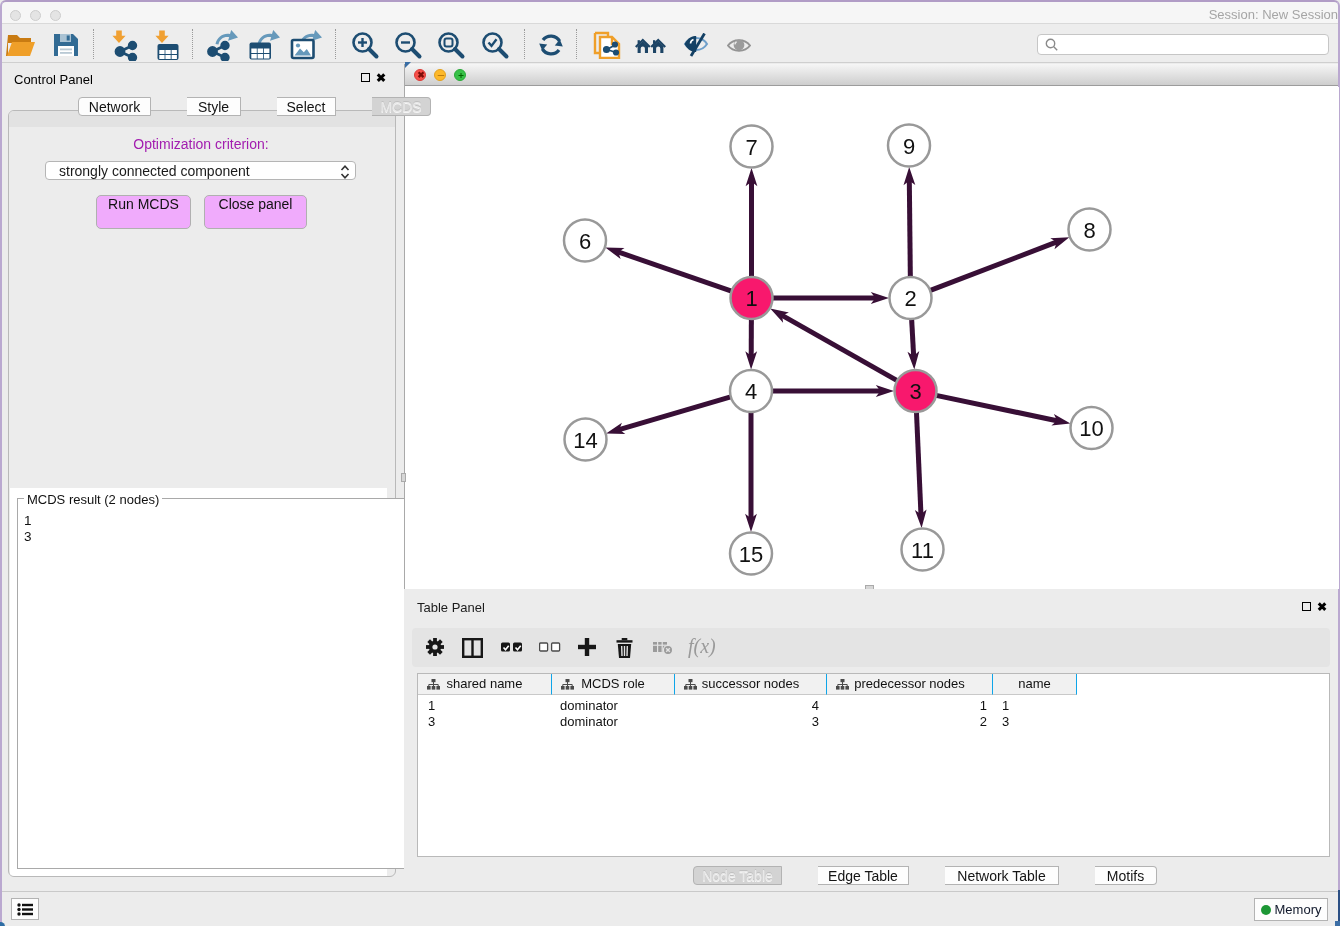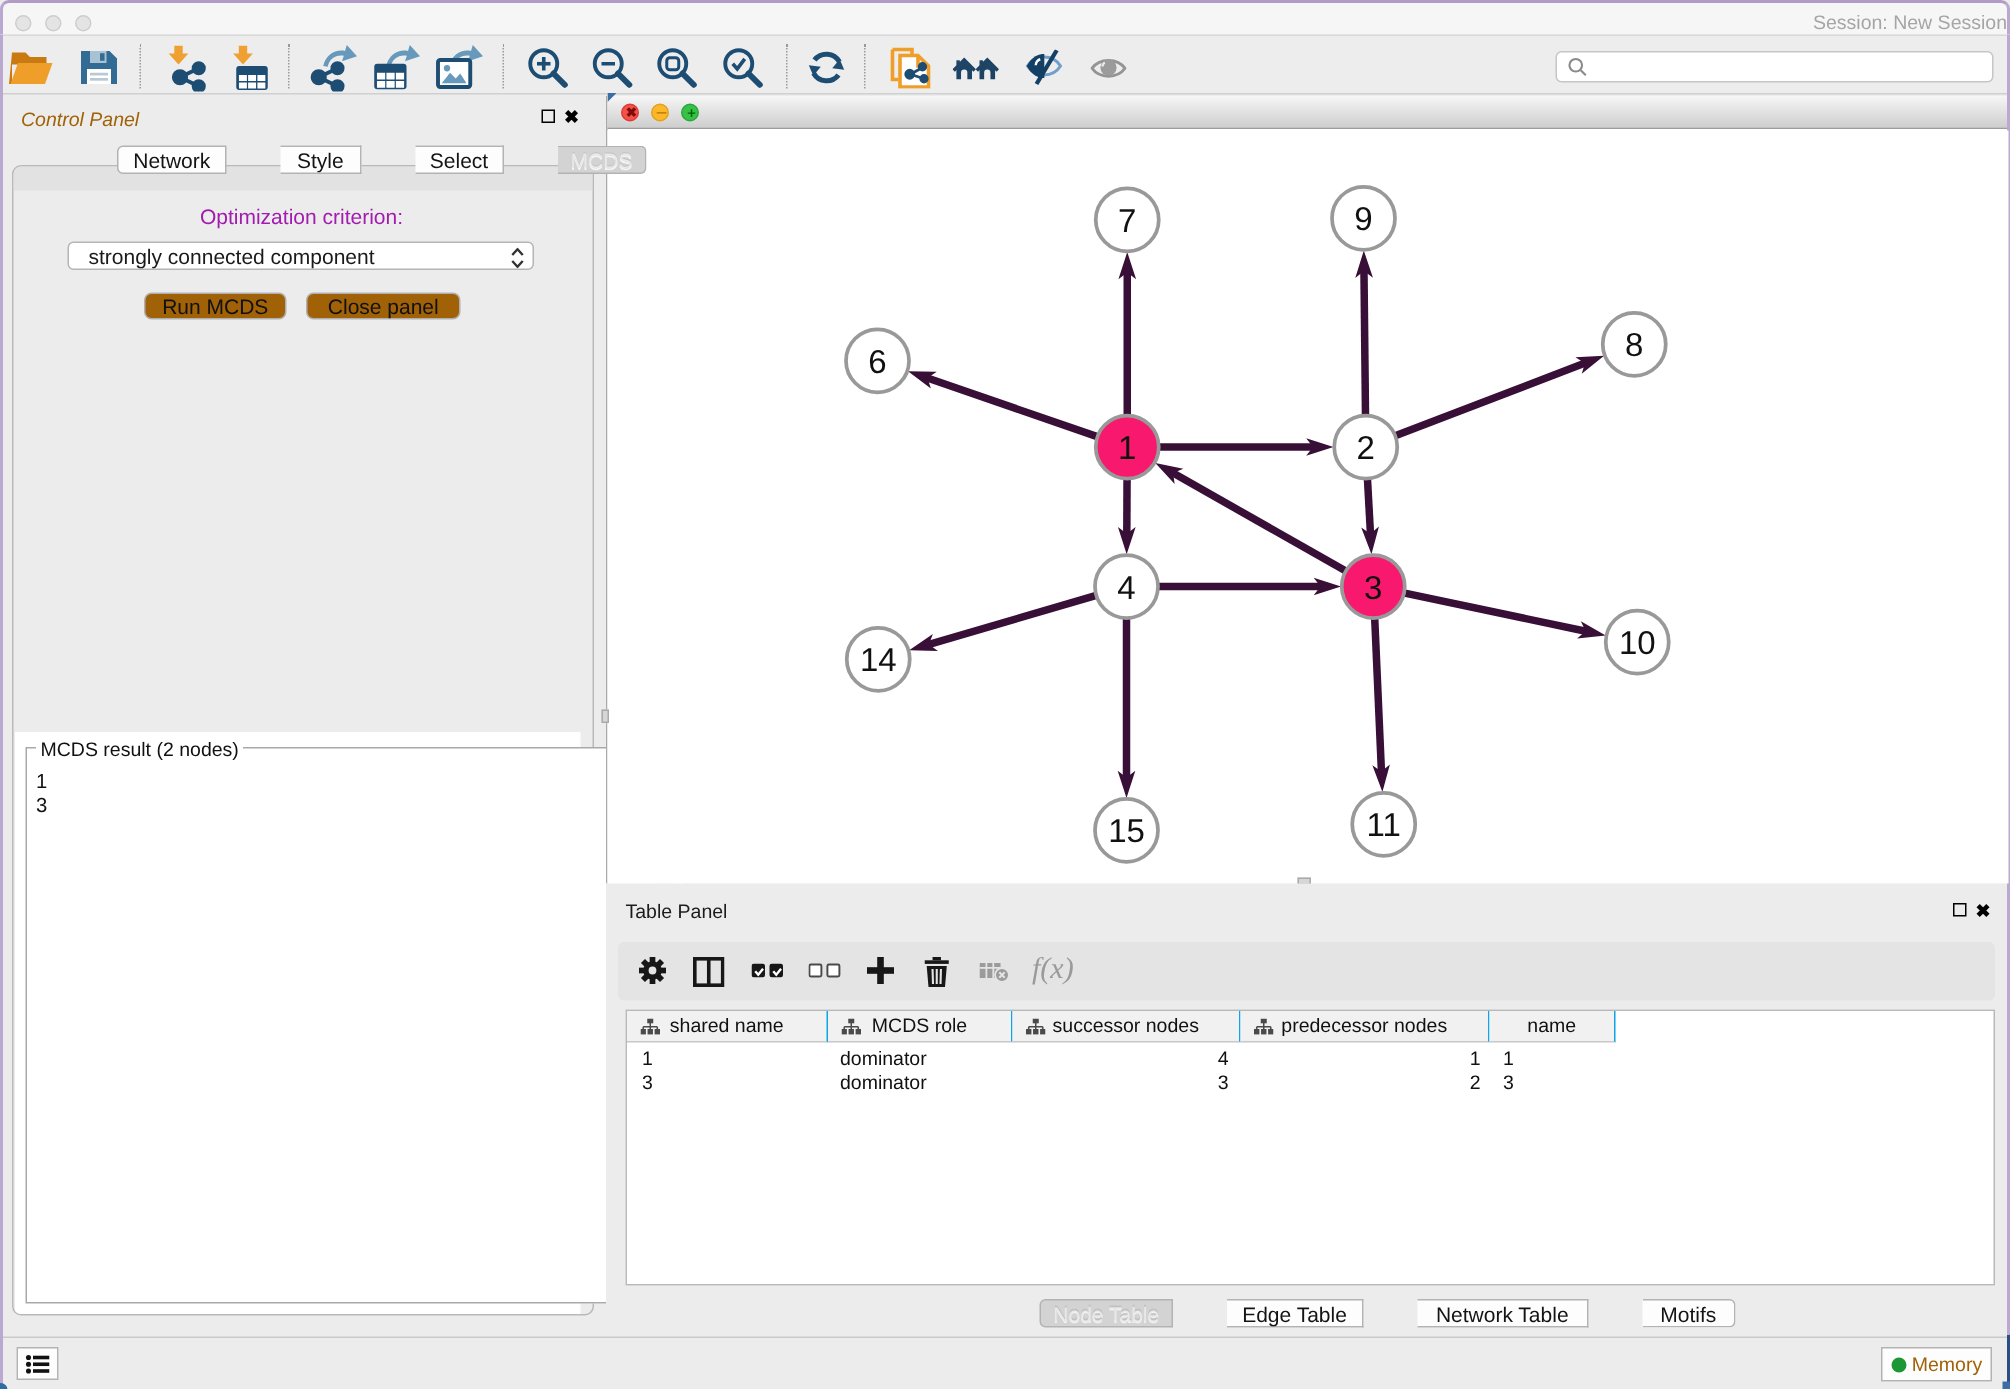--- a/index.html
+++ b/index.html
@@ -21,41 +21,41 @@
 #toolbar { position:absolute; left:2px; top:23px; width:1336px; height:40px;
   background:#ededed; border-top:1px solid #d9d9d9; border-bottom:1px solid #cfcfcf; }
 .tsep { position:absolute; top:5px; height:30px; width:0;
   border-left:1px dotted #9a9a9a; }
 .ticon { position:absolute; top:0; }
 #searchbox { position:absolute; left:1035px; top:10px; width:292px; height:21px;
   background:#fff; border:1px solid #c6c6c6; border-radius:4px; }
 
 
 #cpanel { position:absolute; left:2px; top:64px; width:390px; height:826px; background:#ececec; }
-#cpanel-head { position:absolute; left:12px; top:8px; font-size:13px; color:#a16207;font-style:italic; }
+#cpanel-head { position:absolute; left:12px; top:8px; font-size:13px; color:#000000; }
 .wicon-sq { position:absolute; width:9px; height:9px; border:1.5px solid #000; }
 .wicon-x { position:absolute; font-size:12px; font-weight:bold; color:#000; }
 
 .tabbar { position:absolute; display:flex; z-index:3;gap:36px; }
 .tab { font-size:14px; color:#141414; background:#fdfdfd; border:1px solid #b3b3b3;
   border-left:none; text-align:center; line-height:18px; height:19px; }
 .tab.first { border-left:1px solid #b3b3b3; border-radius:4px 0 0 4px; }
 .tab.last { border-radius:0 4px 4px 0; }
 .tab.sel { background:#d3d3d3; color:#e9e9e9; text-shadow:0 -1px 0 #c0c0c0, 0 1px 0 #f5f5f5; border-color:#b3b3b3; }
 
 #cp-box { position:absolute; left:6px; top:46px; width:388px; height:767px;
   border:1px solid #b9b9b9; border-radius:6px; background:#ececec; overflow:hidden; }
 #cp-box .strip { position:absolute; left:0; top:0; width:100%; height:16px; background:#e2e2e2; }
 #cp-white { position:absolute; left:1px; top:377px; width:377px; height:389px; background:#fff; }
 
 #opt-label { position:absolute; left:15px; top:25px; width:354px; text-align:center; font-size:14px; color:#a21caf; }
 #opt-select { position:absolute; left:36px; top:50px; width:311px; height:19px; background:#fff;
   border:1px solid #b5b5b5; border-radius:4px; font-size:14px; color:#1a1a1a; line-height:18px;
   padding-left:13px; }
-.btn { position:absolute; height:18px; background:#a16207; border:1px solid #b0b0b0; border-radius:5px;
+.btn { position:absolute; height:34px; background:#f0abfc; border:1px solid #b0b0b0; border-radius:5px;
   font-size:14px; color:#111; text-align:center; line-height:16px; }
 
 #fieldset { position:absolute; left:15px; top:434px; width:441px; height:371px;
   border:1px solid #a9a9a9; background:#fff; }
 #fieldset legend.t { position:absolute; left:6px; top:-7px; background:#fff; padding:0 3px;
   font-size:13px; color:#111; }
 #mcds-list { position:absolute; left:6px; top:14px; font-size:13.5px; color:#111; line-height:16px; }
 #mcds-scroll { position:absolute; right:8px; top:7px; width:10px; height:357px; background:#f4f4f4; border-left:1px solid #e2e2e2;}
 
 
@@ -81,21 +81,21 @@
 .th .hier { position:absolute; left:9px; top:5px; }
 .th { position:relative; height:21px; background:#f1f1f1; border-right:1px solid #0ea5e9;
   border-bottom:1px solid #c9c9c9; font-size:13px; color:#111; text-align:center; line-height:20px; }
 .trow { position:absolute; font-size:13px; color:#111; height:16px; line-height:16px; }
 .tcell { position:absolute; }
 
 #bottom-tabs { position:absolute; left:0; top:269px; width:100%; }
 #statusbar { position:absolute; left:2px; top:891px; width:1336px; height:35px;
   background:#ececec; border-top:1px solid #c9c9c9; }
 #memorybtn { position:absolute; right:10px; top:6px; width:74px; height:23px; background:#fdfdfd;
-  border:1px solid #b3b3b3; font-size:13px; color:#a16207; text-align:center; line-height:21px;margin-left:34px; }
+  border:1px solid #b3b3b3; font-size:13px; color:#0f172a; text-align:center; line-height:21px;margin-left:34px; }
 #memorybtn .dot { display:inline-block; width:10px; height:10px; border-radius:50%; background:#1d9735;
   margin-right:4px; vertical-align:-1px; }
 #listbtn { position:absolute; left:9px; top:6px; width:28px; height:22px; background:#fdfdfd;
   border:1px solid #b3b3b3; }
 </style>
 </head>
 <body>
 
 <div id="titlebar">
   <div class="circ" style="left:8px;"></div>

